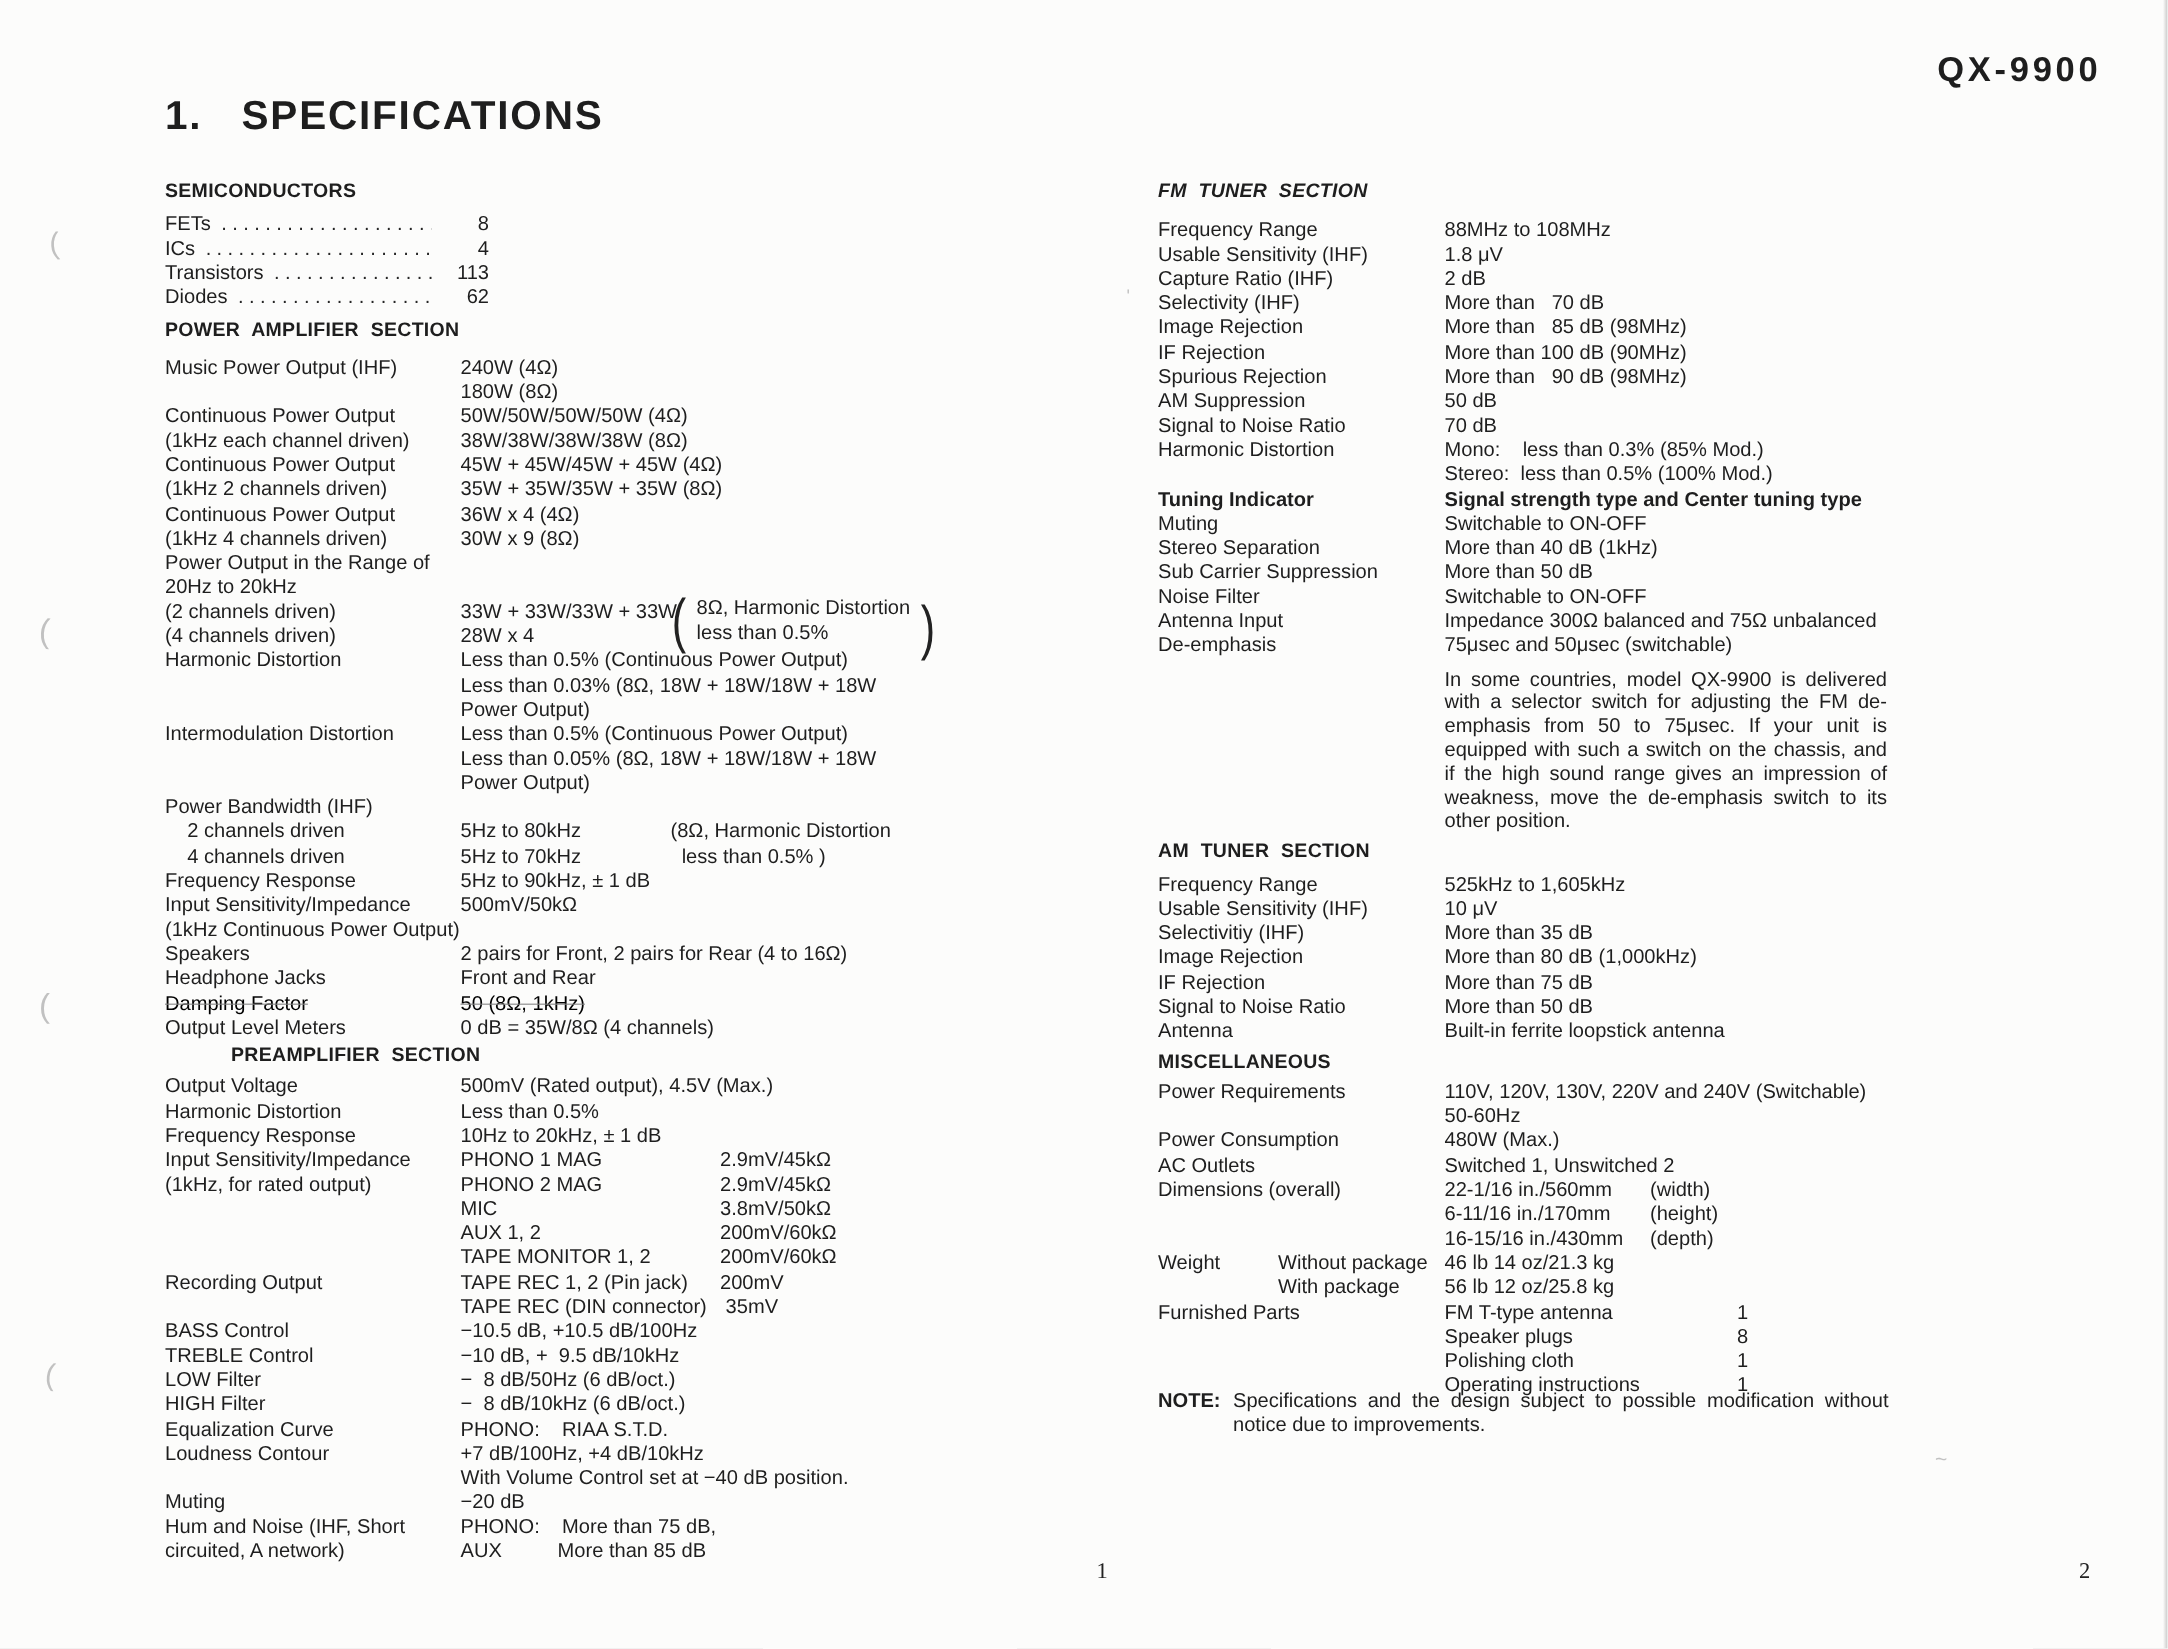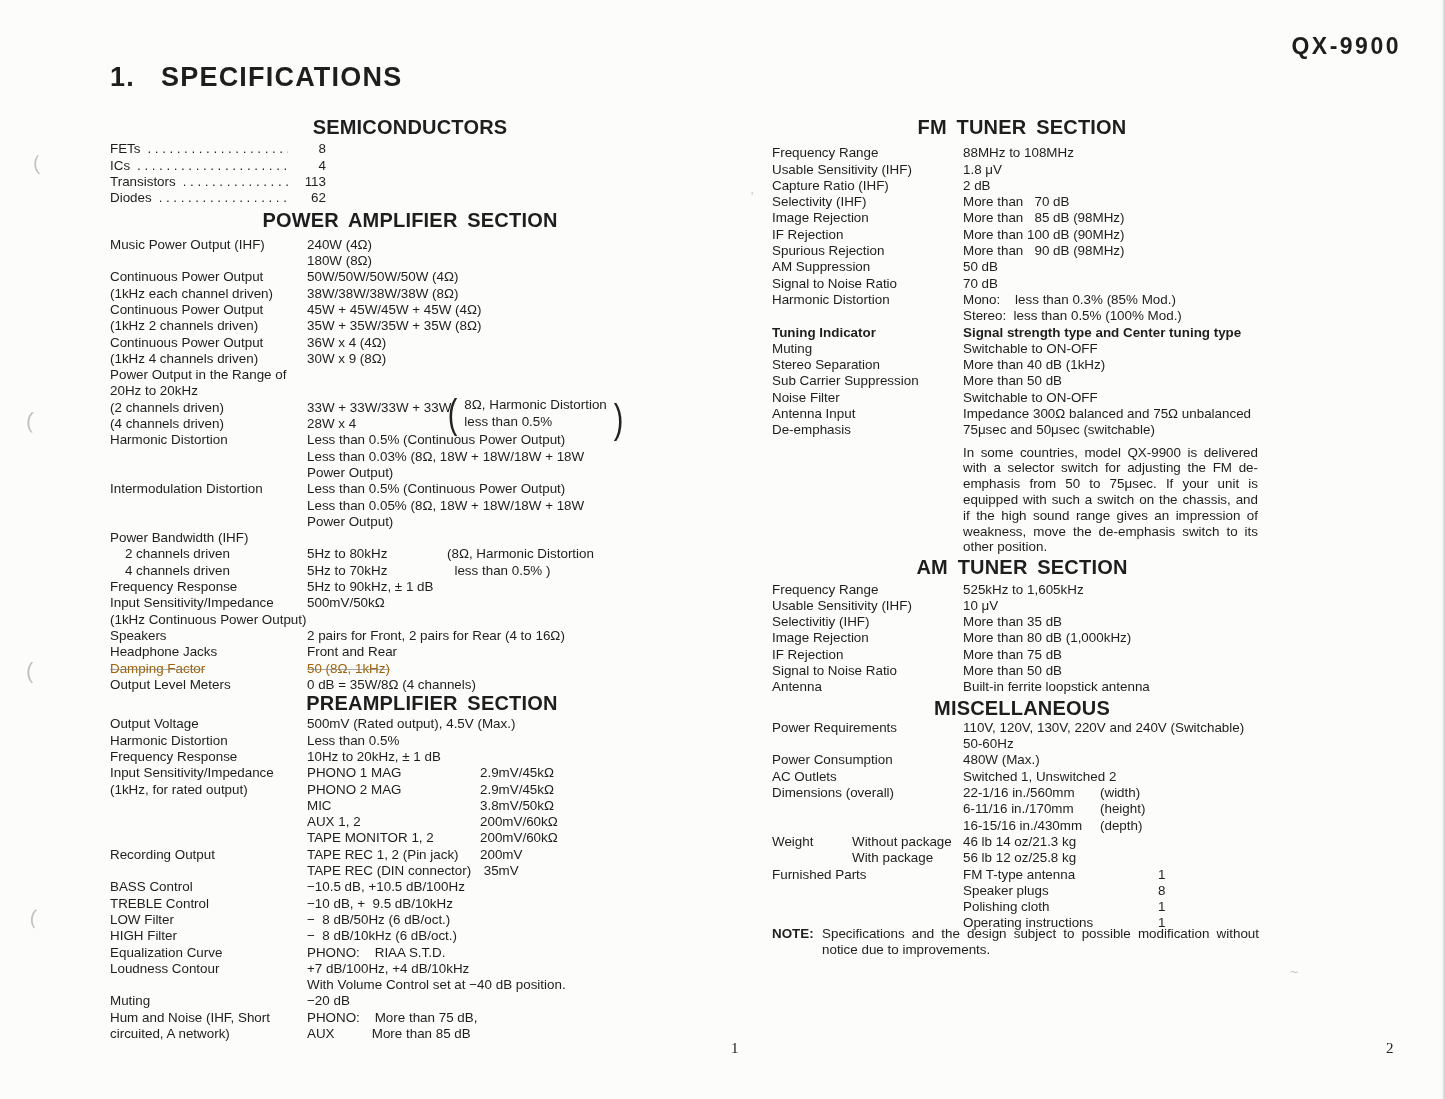--- a/index.html
+++ b/index.html
@@ -6,40 +6,40 @@
   .page{position:relative;width:1445px;height:1099px;background:#fcfcfb;
         font-family:"Liberation Sans","DejaVu Sans",sans-serif;color:#1e1e1e;overflow:hidden;}
   .page::after{content:"";position:absolute;right:0;top:0;width:3px;height:100%;
         background:linear-gradient(to right,rgba(0,0,0,0),rgba(0,0,0,.20));}
   .title{position:absolute;left:110px;top:62px;font-size:27px;font-weight:700;
         letter-spacing:1.2px;white-space:pre;text-align:right;}
   .model{position:absolute;top:33px;right:44px;font-size:23px;font-weight:800;letter-spacing:2.5px;}
   .col{position:absolute;top:117px;font-size:13.4px;line-height:16.3px;}
   .col-left{left:110px;width:600px;}
   .col-right{left:772px;width:500px;}
-  .section-title{font-weight:700;font-size:20px;word-spacing:4px;letter-spacing:.2px;margin:6px 0 8px;text-align:center;}
+  .section-title{font-weight:700;font-size:13px;word-spacing:4px;letter-spacing:.2px;margin:6px 0 8px;}
   .sec-semiconductors .section-title{margin:2px 0 6px;}
   .sec-power-amp .section-title{margin:6px 0 8px;}
   .sec-preamp .section-title{margin:2px 0 5px;padding-left:44px;}
-  .sec-fm-tuner .section-title{margin:2px 0 10px;}
+  .sec-fm-tuner .section-title{margin:2px 0 10px;font-style:italic;}
   .sec-am-tuner .section-title{margin:4px 0 6px;}
   .sec-misc .section-title{margin:4px 0 4px;}
   .row{display:flex;min-height:16.3px;white-space:pre;align-items:baseline;}
   .lbl{flex:none;}
   .col-left .lbl{width:197px;}
   .col-right .lbl{width:191px;}
   .lbl.w80{width:80px;}
   .lbl2{flex:none;width:111px;}
   .val{flex:none;}
   .sec-preamp .val.has2{width:173px;}
   .row.dim .val{width:137px;}
   .row.parts .val{width:195px;}
   .row.bw .val{width:140px;}
   .row.gap{margin-top:0;font-weight:bold;}
-  .row.faded{color:#a16207;text-decoration:line-through;
+  .row.faded{color:#000000;text-decoration:line-through;
         text-decoration-color:rgba(130,130,130,.7);text-decoration-thickness:1px;}
   .sec-semiconductors .row{width:216px;}
   .sec-semiconductors .lbl{width:auto;}
   .dots{flex:1;overflow:hidden;letter-spacing:3.6px;margin:0 8px 0 7px;color:#262626;}
   .num{flex:none;width:30px;text-align:right;}
   .brace-wrap{position:relative;}
   .brace-note{position:absolute;left:336px;top:-3px;display:flex;align-items:center;}
   .big-paren{font-size:40px;font-weight:400;line-height:34px;transform:scaleX(.72);color:#222;}
   .big-paren.right{transform:scaleX(.72) translateY(5px);}
   .note-lines{padding:0 5px;}

